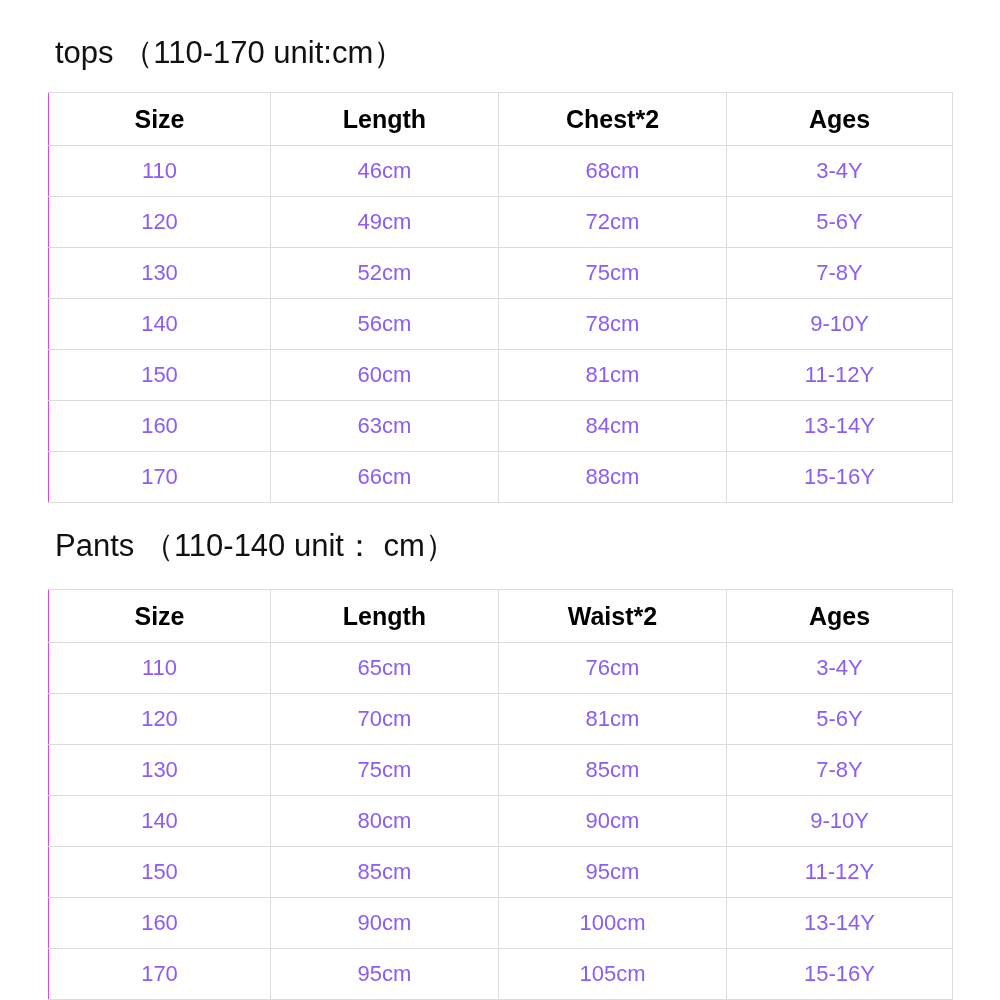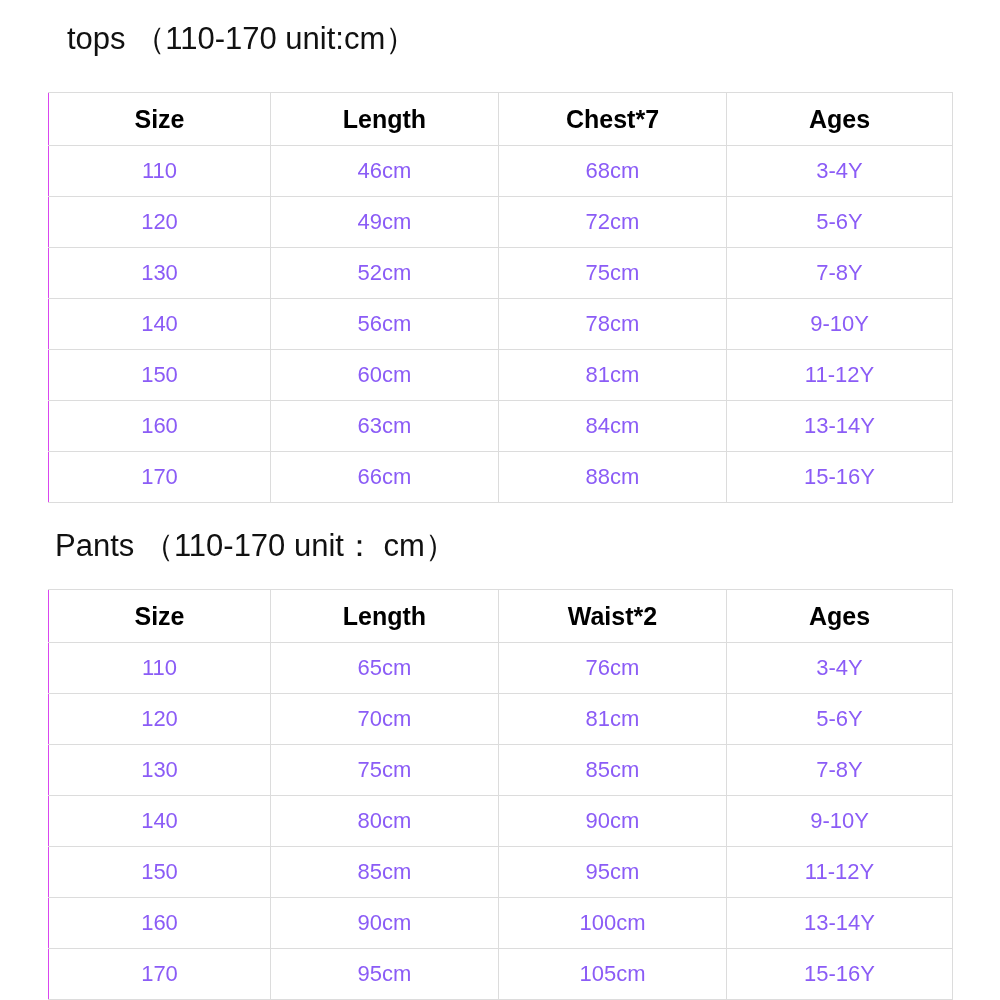--- a/index.html
+++ b/index.html
@@ -26,22 +26,21 @@
   .section-title {
     font-size: 31px;
     font-weight: 400;
     color: #111111;
     letter-spacing: 0px;
     white-space: nowrap;
   }
   .section-title-1 {
     position: absolute;
     left: 55px;
-    top: 18px;
-    margin-left: 12px;
+    top: 32px;
   }
   .section-title-2 {
     position: absolute;
     left: 55px;
     top: 525px;
   }
 
   
   table {
     border-collapse: collapse;
@@ -98,21 +97,21 @@
       <colgroup>
         <col class="c1">
           <col class="c2">
           <col class="c3">
           <col class="c4">
       </colgroup>
       <thead>
         <tr>
           <th>Size</th>
           <th>Length</th>
-          <th>Chest*7</th>
+          <th>Chest*2</th>
           <th>Ages</th>
         </tr>
       </thead>
       <tbody>
         <tr>
           <td>110</td>
           <td>46cm</td>
           <td>68cm</td>
           <td>3-4Y</td>
         </tr>
@@ -149,21 +148,21 @@
         <tr>
           <td>170</td>
           <td>66cm</td>
           <td>88cm</td>
           <td>15-16Y</td>
         </tr>
       </tbody>
     </table>
   </div>
 
-  <div class="section-title section-title-2">Pants （110-170 unit： cm）</div>
+  <div class="section-title section-title-2">Pants （110-140 unit： cm）</div>
 
   <div class="tbl-wrap-2">
     <table>
       <colgroup>
         <col class="c1">
           <col class="c2">
           <col class="c3">
           <col class="c4">
       </colgroup>
       <thead>

